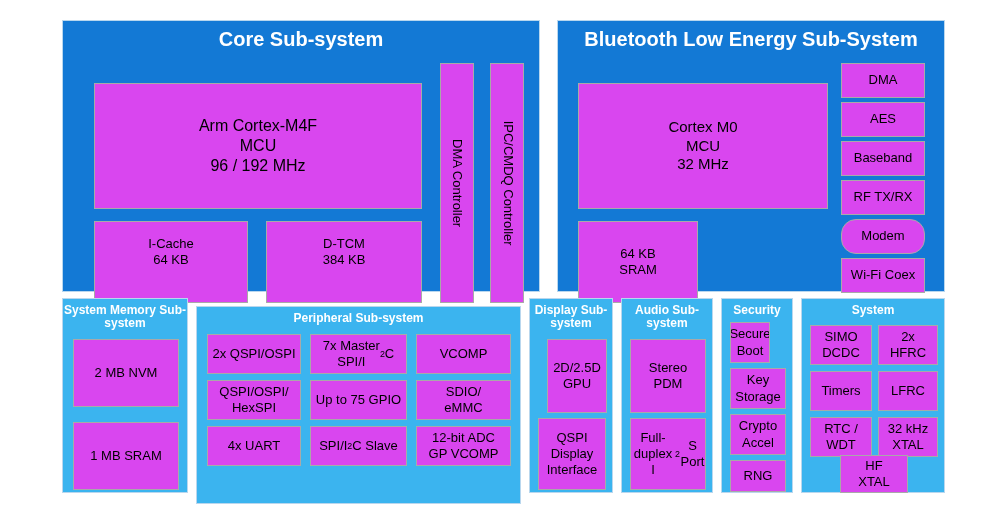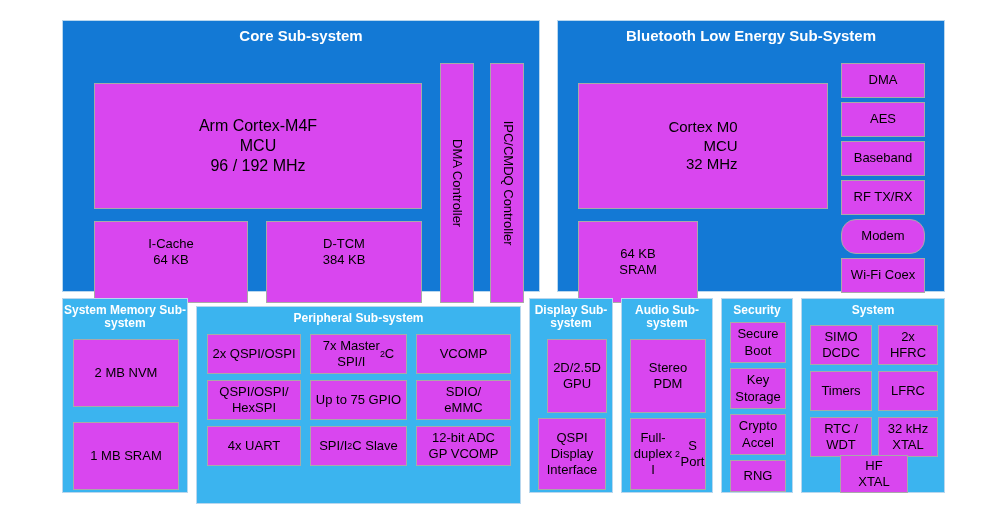--- a/index.html
+++ b/index.html
@@ -31,21 +31,21 @@
 
   .panel-title {
     position: absolute;
     left: 0; right: 0;
     text-align: center;
     color: #ffffff;
     font-weight: bold;
     line-height: 1.12;
     pointer-events: none;
   }
-  .panel.dark > .panel-title  { top: 7px;  font-size: 15px; }
+  .panel.dark > .panel-title  { top: 7px;  font-size: 20px; }
   .panel.light > .panel-title { top: 5px;  font-size: 12px; }
 
   
   .block {
     position: absolute;
     box-sizing: border-box;
     background: #d946ef;
     border: 1px solid #a9a9a9;
     display: flex;
     align-items: center;
@@ -60,21 +60,21 @@
   .block.bold { font-weight: normal; }
 
   
   .block.vert > .vtext {
     display: block;
     transform: rotate(90deg);
     white-space: nowrap;
   }
 
   .fs16 { font-size: 16px; }
-  .fs15 { font-size: 15px; text-align: right; }
+  .fs15 { font-size: 15px; }
   .fs13 { font-size: 13px; }
 
   sup { font-size: 0.68em; vertical-align: super; line-height: 0; }
 </style>
 </head>
 <body>
 
 <div class="stage">
 
   <div class="panel dark" style="left:62px; top:20px; width:478px; height:272px;">
@@ -157,21 +157,21 @@
     <div class="panel-title">Audio
 Sub-system</div>
 
     <div class="block fs13" style="left:8px; top:40px; width:76px; height:74px;">Stereo<br>PDM</div>
     <div class="block fs13" style="left:8px; top:119px; width:76px; height:72px;">Full-duplex<br>I<sup>2</sup>S Port</div>
   </div>
 
   <div class="panel light" style="left:721px; top:298px; width:72px; height:195px;">
     <div class="panel-title">Security</div>
 
-    <div class="block fs13" style="left:8px; top:23px; width:56px; height:41px;">Secure
+    <div class="block fs13" style="left:8px; top:23px; width:40px; height:41px;">Secure
 Boot</div>
     <div class="block fs13" style="left:8px; top:69px; width:56px; height:41px;">Key
 Storage</div>
     <div class="block fs13" style="left:8px; top:115px; width:56px; height:41px;">Crypto
 Accel</div>
     <div class="block fs13" style="left:8px; top:161px; width:56px; height:32px;">RNG</div>
   </div>
 
   <div class="panel light" style="left:801px; top:298px; width:144px; height:195px;">
     <div class="panel-title">System</div>

